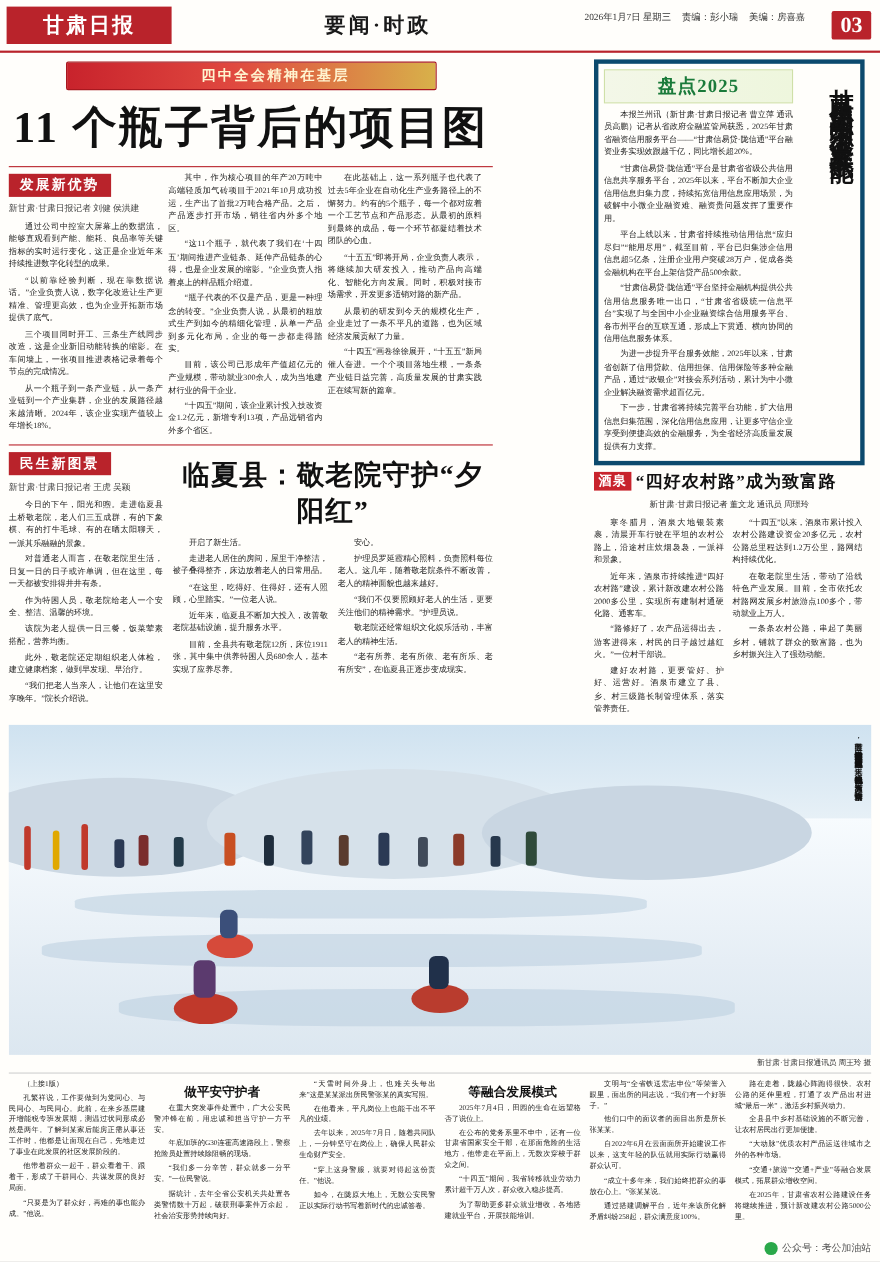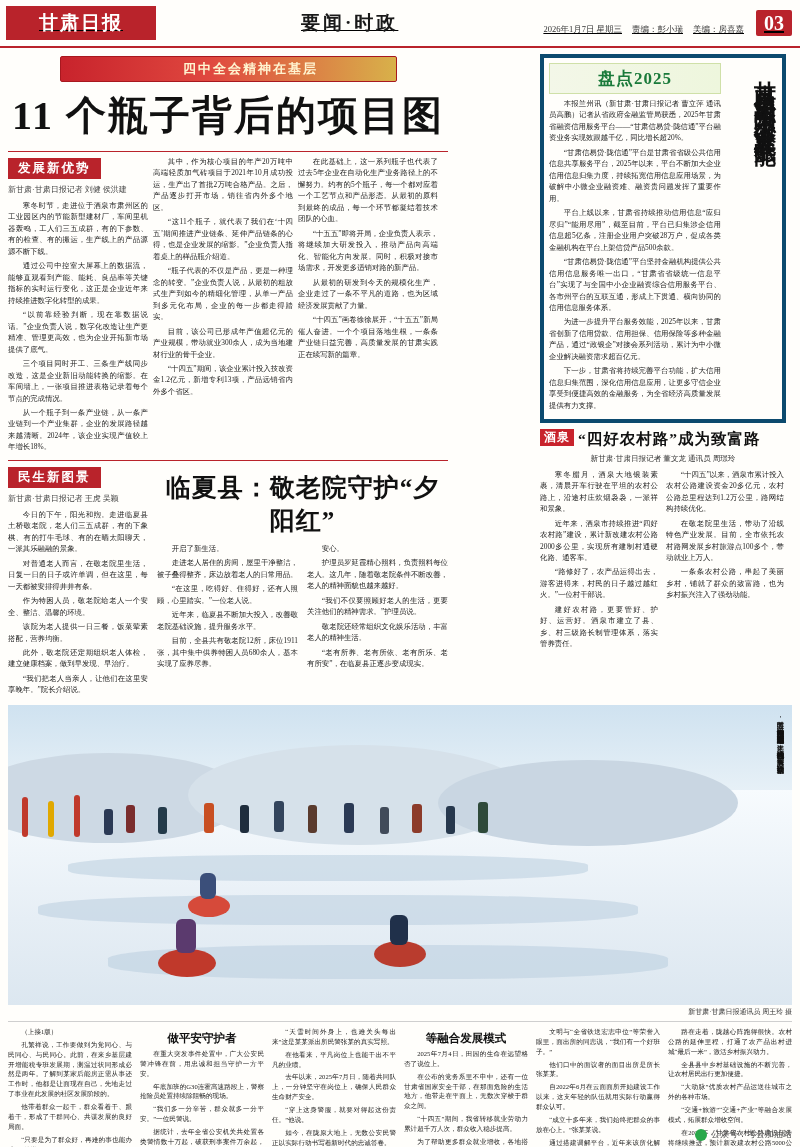--- a/index.html
+++ b/index.html
@@ -3,32 +3,32 @@
 <meta charset="utf-8">
 <style>
   html,body{margin:0;padding:0;background:#d8d8d8;}
   body{font-family:"Liberation Serif","DejaVu Serif",serif;}
   .page{
     position:relative;width:800px;height:1147px;background:#fffefb;overflow:hidden;
   }
   
   .masthead{
     position:relative;height:46px;border-bottom:2px solid #b9232b;
-    display:flex;align-items:center;text-decoration:underline;
+    display:flex;align-items:center;
   }
   .logo{
     width:150px;height:34px;margin-left:6px;background:#b9232b;color:#fff;
     display:flex;align-items:center;justify-content:center;
     font-family:"Liberation Serif",serif;font-weight:bold;font-size:19px;letter-spacing:2px;
   }
   .mast-center{
     flex:1;text-align:center;font-size:19px;font-weight:bold;letter-spacing:3px;color:#1a1a1a;
   }
   .mast-right{
-    display:flex;align-items:flex-end;gap:12px;padding-right:8px;font-size:8.5px;color:#333;
+    display:flex;align-items:flex-start;gap:24px;padding-right:8px;font-size:8.5px;color:#333;
   }
   .mast-meta{display:flex;gap:10px;}
   .pageno{
     background:#b9232b;color:#fff;font-size:20px;font-weight:bold;
     padding:0 8px;line-height:26px;border-radius:2px;
   }
   
   .body-wrap{position:relative;padding:6px 8px 0 8px;}
   .cols{display:flex;gap:6px;}
   .colA{width:440px;}
@@ -153,21 +153,20 @@
       <div class="colA">
 
         <div class="banner">四中全会精神在基层</div>
         <div class="headline1">11 个瓶子背后的项目图</div>
         <div class="rule-red"></div>
 
         <div style="display:flex;gap:5px;">
           <div style="width:140px;">
             <div class="sec-label">发展新优势</div>
             <div class="byline">新甘肃·甘肃日报记者  刘健 侯洪建</div>
-            <p class="p">寒冬时节，走进位于酒泉市肃州区的工业园区内的节能新型建材厂，车间里机器轰鸣，工人们三五成群，有的下参数、有的检查、有的搬运，生产线上的产品源源不断下线。</p>
             <p class="p">通过公司中控室大屏幕上的数据流，能够直观看到产能、能耗、良品率等关键指标的实时运行变化，这正是企业近年来持续推进数字化转型的成果。</p>
             <p class="p">“以前靠经验判断，现在靠数据说话。”企业负责人说，数字化改造让生产更精准、管理更高效，也为企业开拓新市场提供了底气。</p>
             <p class="p">三个项目同时开工、三条生产线同步改造，这是企业新旧动能转换的缩影。在车间墙上，一张项目推进表格记录着每个节点的完成情况。</p>
             <p class="p">从一个瓶子到一条产业链，从一条产业链到一个产业集群，企业的发展路径越来越清晰。2024年，该企业实现产值较上年增长18%。</p>
           </div>
           <div style="width:140px;">
             <p class="p">其中，作为核心项目的年产20万吨中高端轻质加气砖项目于2021年10月成功投运，生产出了首批2万吨合格产品。之后，产品逐步打开市场，销往省内外多个地区。</p>
             <p class="p">“这11个瓶子，就代表了我们在‘十四五’期间推进产业链条、延伸产品链条的心得，也是企业发展的缩影。”企业负责人指着桌上的样品瓶介绍道。</p>
             <p class="p">“瓶子代表的不仅是产品，更是一种理念的转变。”企业负责人说，从最初的粗放式生产到如今的精细化管理，从单一产品到多元化布局，企业的每一步都走得踏实。</p>
             <p class="p">目前，该公司已形成年产值超亿元的产业规模，带动就业300余人，成为当地建材行业的骨干企业。</p>

